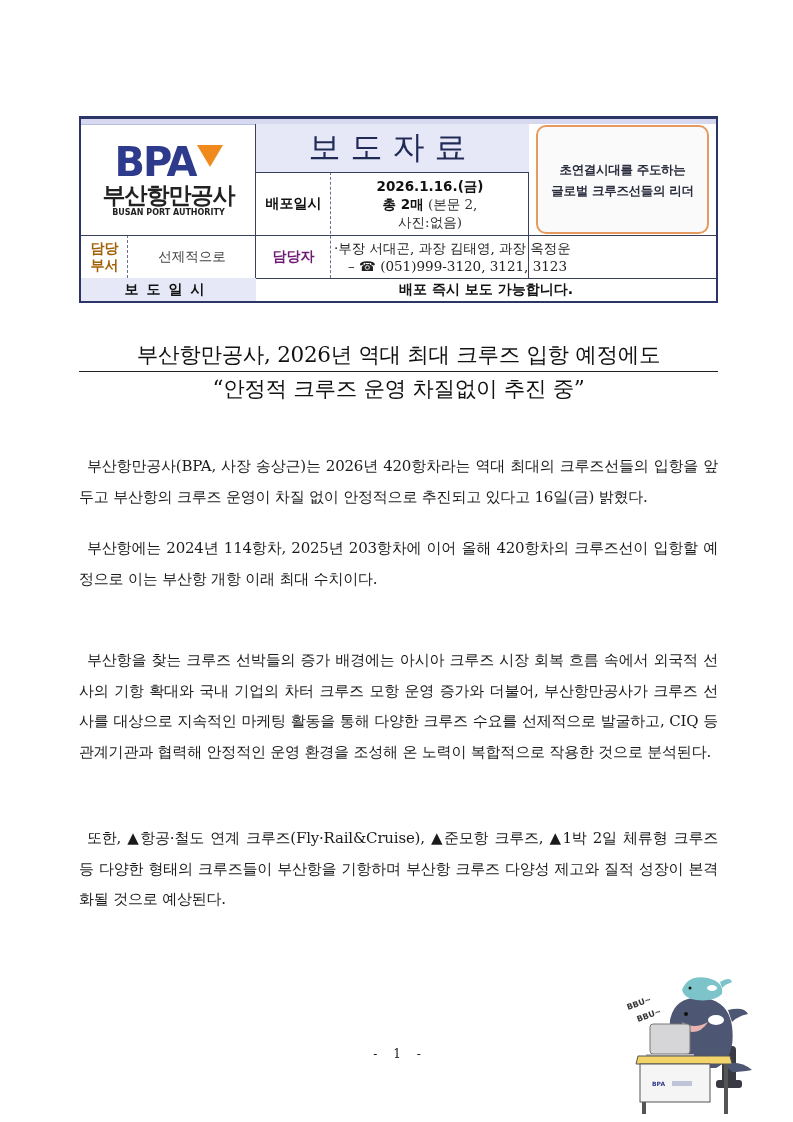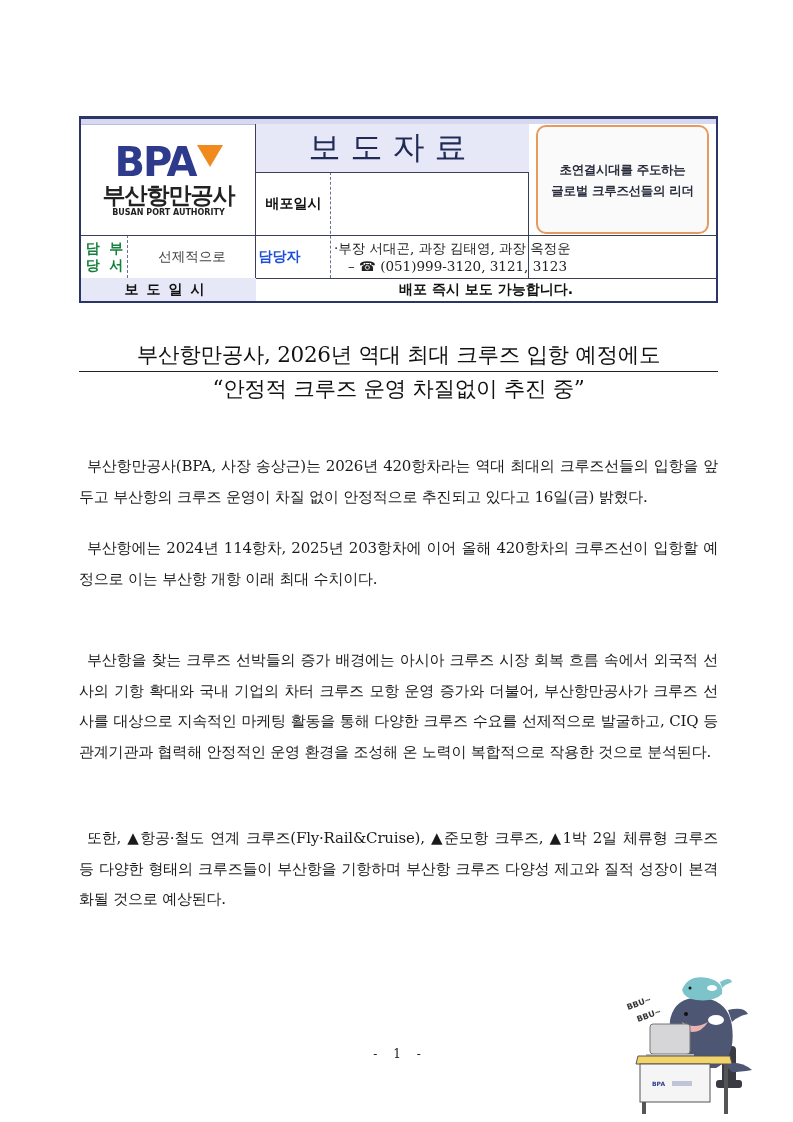--- a/index.html
+++ b/index.html
@@ -62,27 +62,27 @@
     font-family: "DejaVu Sans", sans-serif; font-weight: bold; font-size: 14px; color: #111;
   }
   .dist-val {
     left: 250px; top: 55px; width: 198px; height: 63px; flex-direction: column;
     font-size: 13.5px; line-height: 18px;
   }
   .dist-val .b { font-family: "DejaVu Sans", sans-serif; font-weight: bold; color: #111; }
   .dist-val .n { font-family: "DejaVu Serif", serif; color: #333; }
 
   .dept-label {
-    left: 0; top: 118px; width: 47px; height: 43px; flex-direction: row;
-    font-family: "DejaVu Sans", sans-serif; font-weight: bold; font-size: 14px; line-height: 17px; color: #15803d;
+    left: 0; top: 118px; width: 47px; height: 43px; flex-direction: column;
+    font-family: "DejaVu Sans", sans-serif; font-weight: bold; font-size: 14px; line-height: 17px; color: #a16207;
   }
   .dept-val { left: 47px; top: 118px; width: 128px; height: 43px; font-size: 13.5px; color: #444; }
   .contact-label {
-    left: 161px; top: 118px; width: 75px; height: 43px;
-    font-family: "DejaVu Sans", sans-serif; font-weight: bold; font-size: 14px; color: #1d4ed8;
+    left: 175px; top: 118px; width: 75px; height: 43px;
+    font-family: "DejaVu Sans", sans-serif; font-weight: bold; font-size: 14px; color: #701a75;
   }
   .contact-val {
     left: 250px; top: 118px; width: 385px; height: 43px; flex-direction: column; align-items: flex-start;
     font-size: 13.5px; line-height: 18px; color: #222; padding-left: 3px;
   }
   .contact-val .line2 { padding-left: 14px; }
 
   .rel-label {
     left: 0; top: 161px; width: 175px; height: 23px; background: #e6e8f8;
     font-family: "DejaVu Sans", sans-serif; font-weight: bold; font-size: 14px; letter-spacing: 8px; color: #111;
@@ -138,20 +138,28 @@
   <div class="cell title-cell">보도자료</div>
 
   <div class="cell slogan-cell">
     <div class="slogan-box">
       <span>초연결시대를 주도하는</span>
       <span>글로벌 크루즈선들의 리더</span>
     </div>
   </div>
 
   <div class="cell dist-label">배포일시</div>
+  <div class="cell dist-val">
+    <span class="b">2026.1.16.(금)</span>
+    <span>
+      <span class="b">총 2매</span>
+      <span class="n">(본문 2,</span>
+    </span>
+    <span class="n">사진:없음)</span>
+  </div>
 
   <div class="cell dept-label">
     <span>담당</span>
     <span>부서</span>
   </div>
   <div class="cell dept-val">선제적으로</div>
 
   <div class="cell contact-label">담당자</div>
   <div class="cell contact-val">
     <span>·부장 서대곤, 과장 김태영, 과장 옥정운</span>

